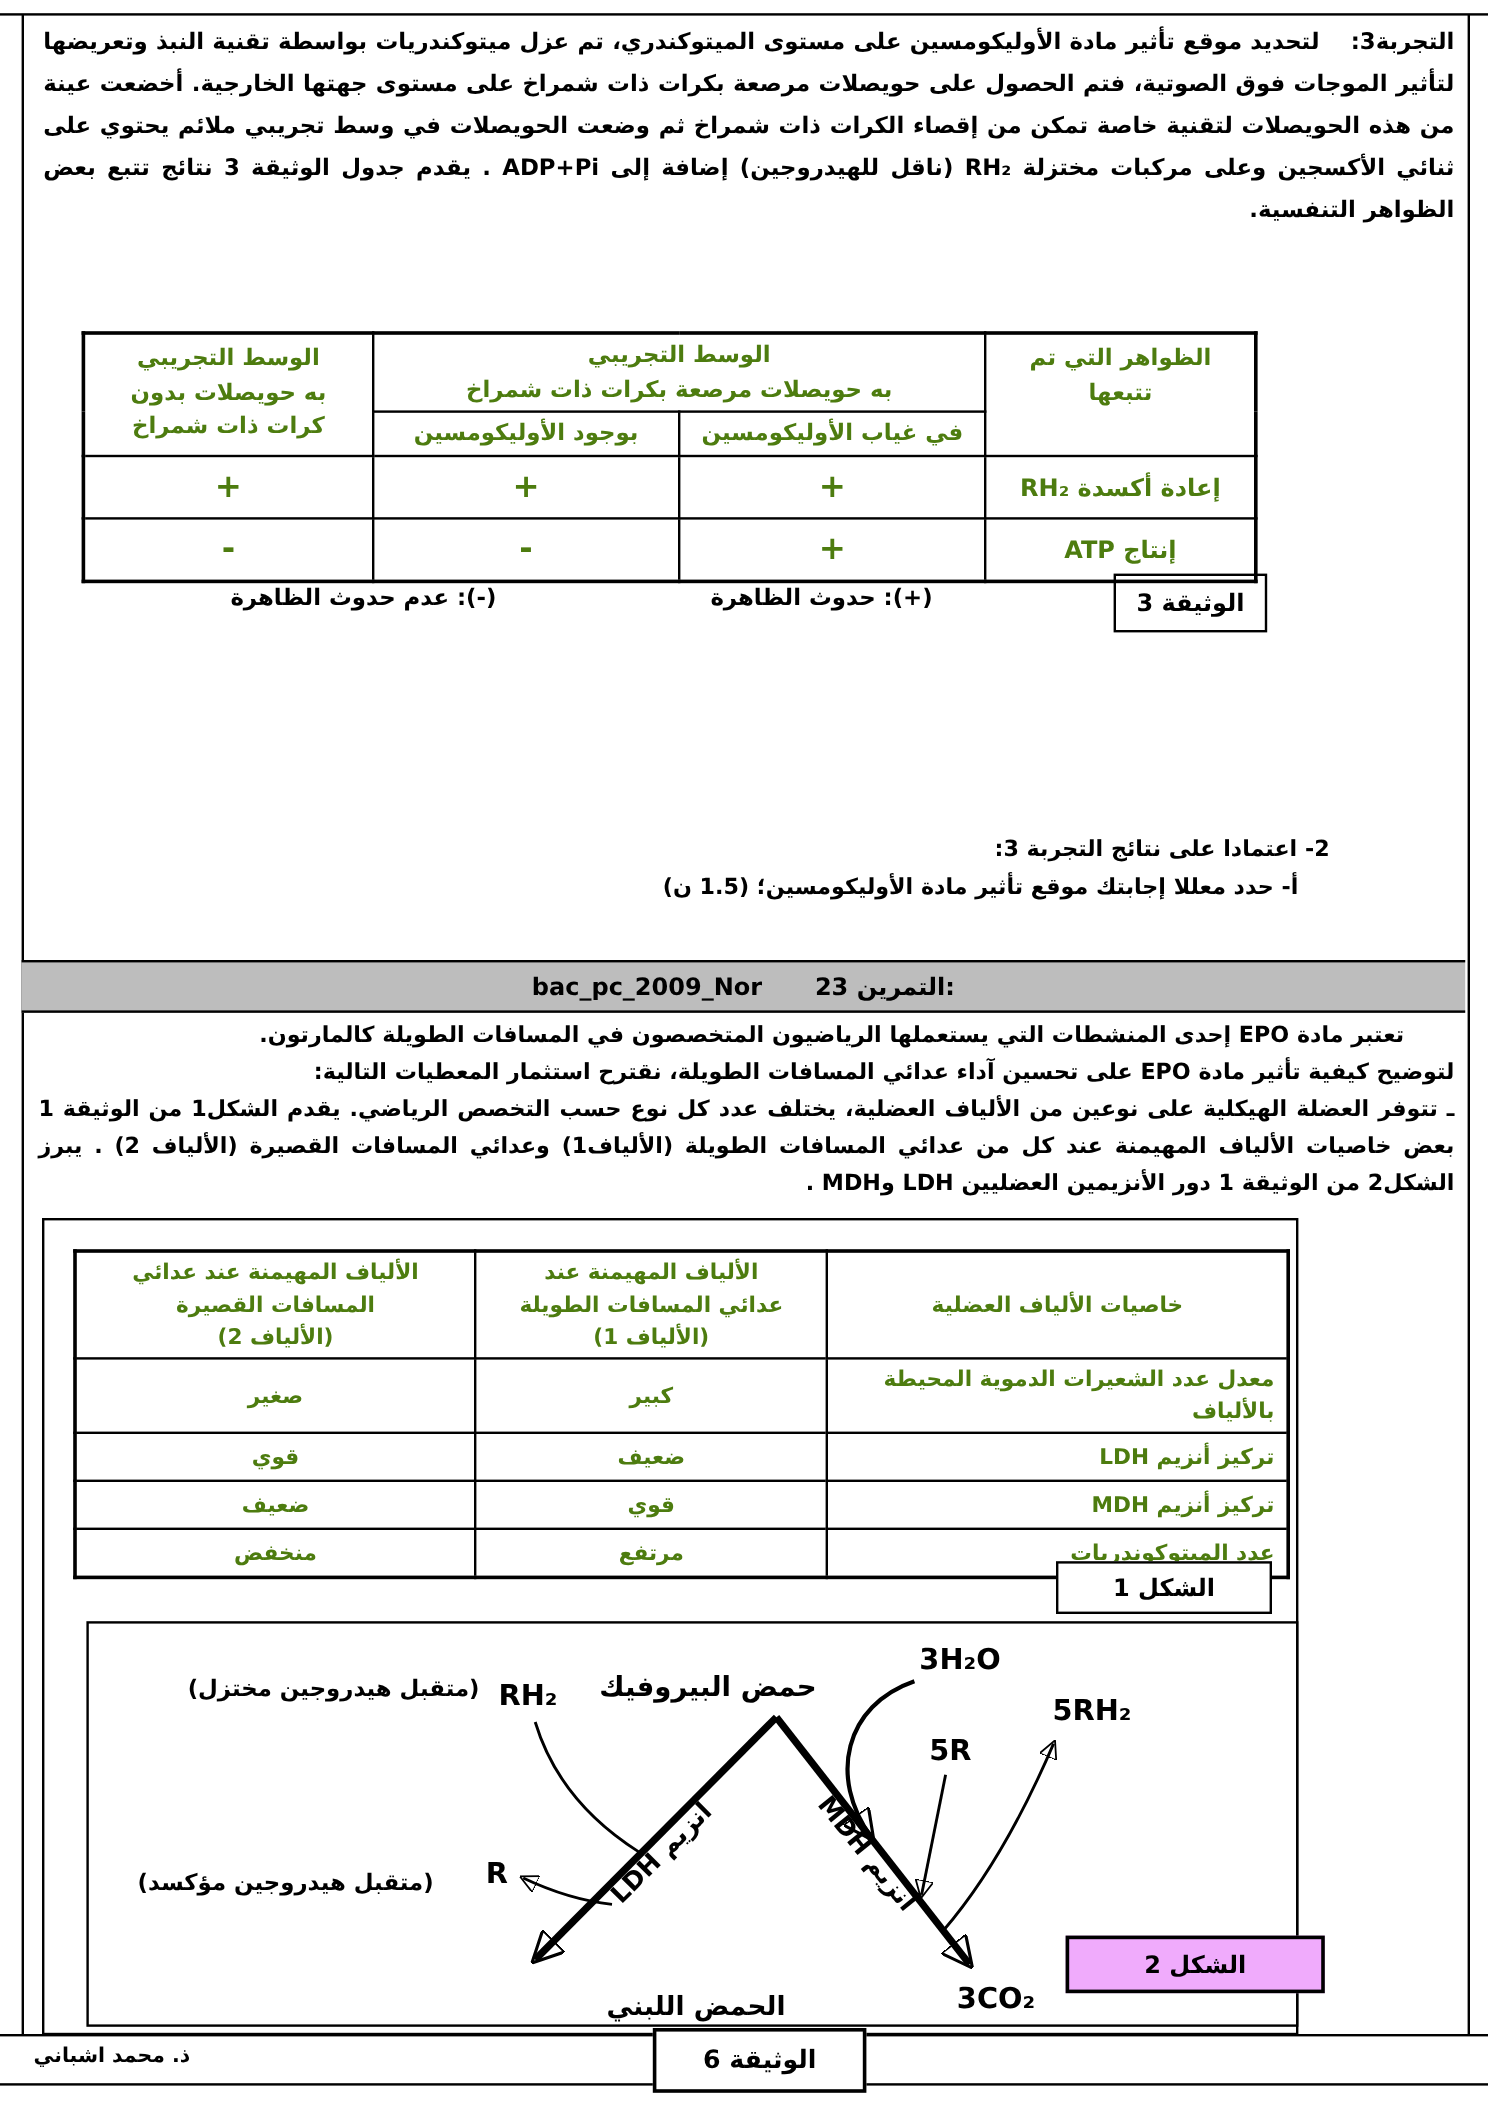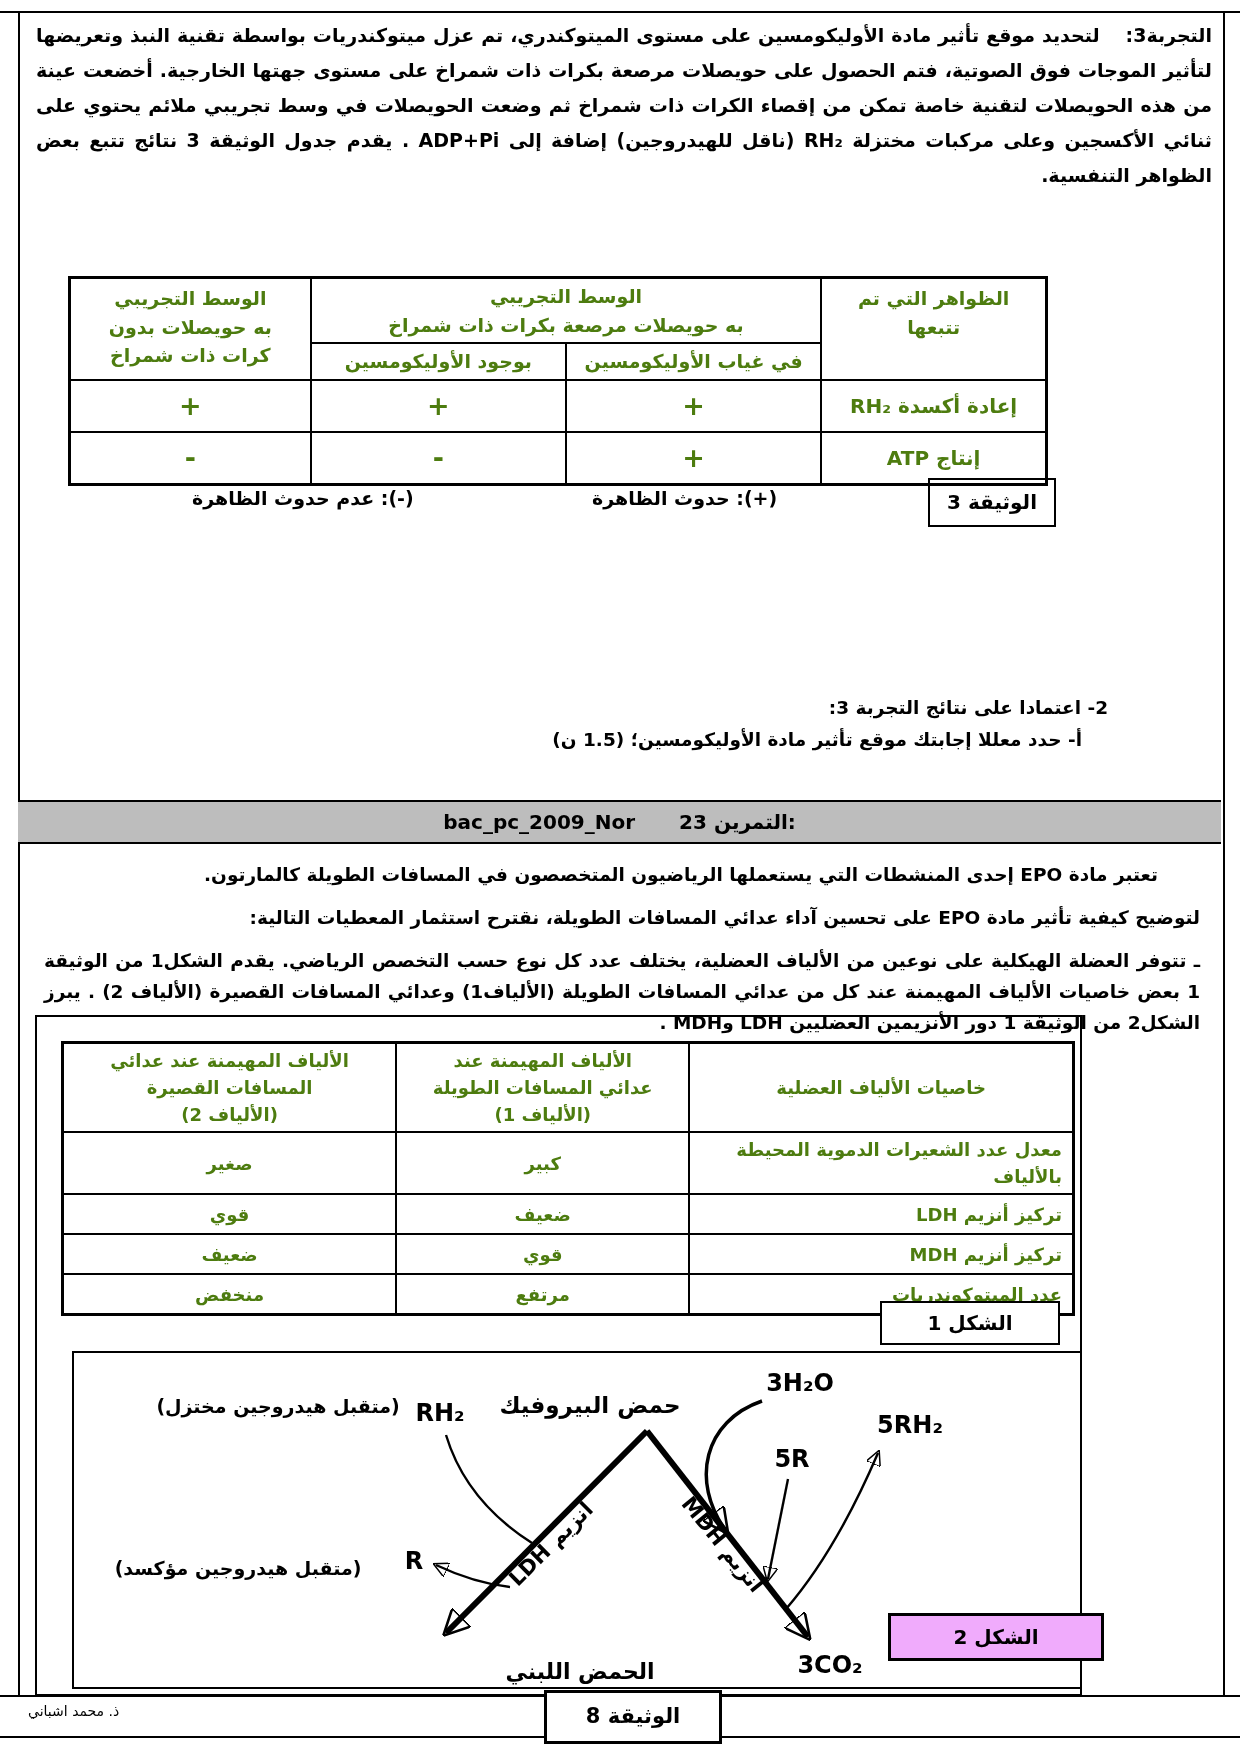--- a/index.html
+++ b/index.html
@@ -33,36 +33,36 @@
           text-align:right;font-size:18.5px;line-height:32px;}
   .qblock .indent{padding-right:26px;}
   
   .banner{position:absolute;left:18px;top:800px;width:1203px;height:40px;
           border-top:2px solid #000;border-bottom:2px solid #000;
           display:flex;flex-direction:row-reverse;justify-content:center;align-items:center;
           gap:44px;font-size:20px;}
   
   .p-epo{position:absolute;right:28px;left:32px;top:847px;direction:rtl;
          text-align:justify;font-size:18.5px;line-height:31px;}
-  .p-epo p{margin:12px;}
+  .p-epo p{margin:0;}
   .p-epo .ind{text-indent:42px;}
   
   .doc1{position:absolute;left:35px;top:1015px;width:1043px;height:677px;border:2px solid #000;}
   .t2{position:absolute;left:24px;top:24px;width:1014px;border:3px solid #000;font-size:18px;}
   .t2 td.pre{white-space:pre-line;}
   .t2 td.prop{text-align:right;padding-right:10px;height:32px;}
   .t2 td.val{height:32px;border-radius:16px;}
   .fig1-box{position:absolute;right:20px;top:284px;width:176px;height:40px;
             border:2.5px solid #000;text-align:center;line-height:40px;font-size:20px;direction:rtl;background:#fff;}
   .figbox{position:absolute;left:35px;top:334px;width:1006px;height:334px;border:2px solid #000;}
   .fig2-box{position:absolute;right:-24px;bottom:26px;width:210px;height:42px;border:3px solid #000;
             background:#f0abfc;text-align:center;line-height:42px;font-size:20px;direction:rtl;z-index:4;}
   .doc1-box{position:absolute;left:544px;top:1690px;width:172px;height:48px;border:3px solid #000;
             background:#fff;text-align:center;line-height:46px;font-size:21px;direction:rtl;z-index:6;}
-  .footer-author{position:absolute;left:28px;top:1703px;font-size:14px;font-weight:normal;direction:rtl;}
+  .footer-author{position:absolute;left:28px;top:1703px;font-size:17px;font-weight:bold;direction:rtl;}
   svg text{font-family:"DejaVu Sans", sans-serif;font-weight:bold;fill:#000;}
   svg path{fill:none;stroke:#000;}
 </style>
 </head>
 <body>
 
 <div class="rule" style="top:11px;"></div>
 <div class="frame"></div>
 
 <div class="p-exp3"><span class="und ttl-gap">التجربة3:</span><span>لتحديد موقع تأثير مادة الأوليكومسين على مستوى الميتوكندري، تم عزل ميتوكندريات بواسطة تقنية النبذ وتعريضها لتأثير الموجات فوق الصوتية، فتم الحصول على حويصلات مرصعة بكرات ذات شمراخ على مستوى جهتها الخارجية. أخضعت عينة من هذه الحويصلات لتقنية خاصة تمكن من إقصاء الكرات ذات شمراخ ثم وضعت الحويصلات في وسط تجريبي ملائم يحتوي على ثنائي الأكسجين وعلى مركبات مختزلة RH₂ (ناقل للهيدروجين) إضافة إلى ADP+Pi . يقدم جدول الوثيقة 3 نتائج تتبع بعض الظواهر التنفسية.</span></div>
@@ -193,17 +193,17 @@
       <text x="726" y="38" text-anchor="middle" font-size="24">3H₂O</text>
       <text x="718" y="114" text-anchor="middle" font-size="24">5R</text>
       <text x="836" y="80" text-anchor="middle" font-size="24">5RH₂</text>
       <text x="756" y="320" text-anchor="middle" font-size="24">3CO₂</text>
       <text x="506" y="326" text-anchor="middle" font-size="22" style="direction:rtl">الحمض اللبني</text>
     </svg>
     <div class="fig2-box">الشكل 2</div>
   </div>
 </div>
 
-<div class="doc1-box">الوثيقة 8</div>
+<div class="doc1-box">الوثيقة 6</div>
 
 <div class="rule" style="top:1695px;"></div>
 <div class="footer-author">ذ. محمد اشباني</div>
 <div class="rule" style="top:1736px;"></div>
 
 </body></html>

